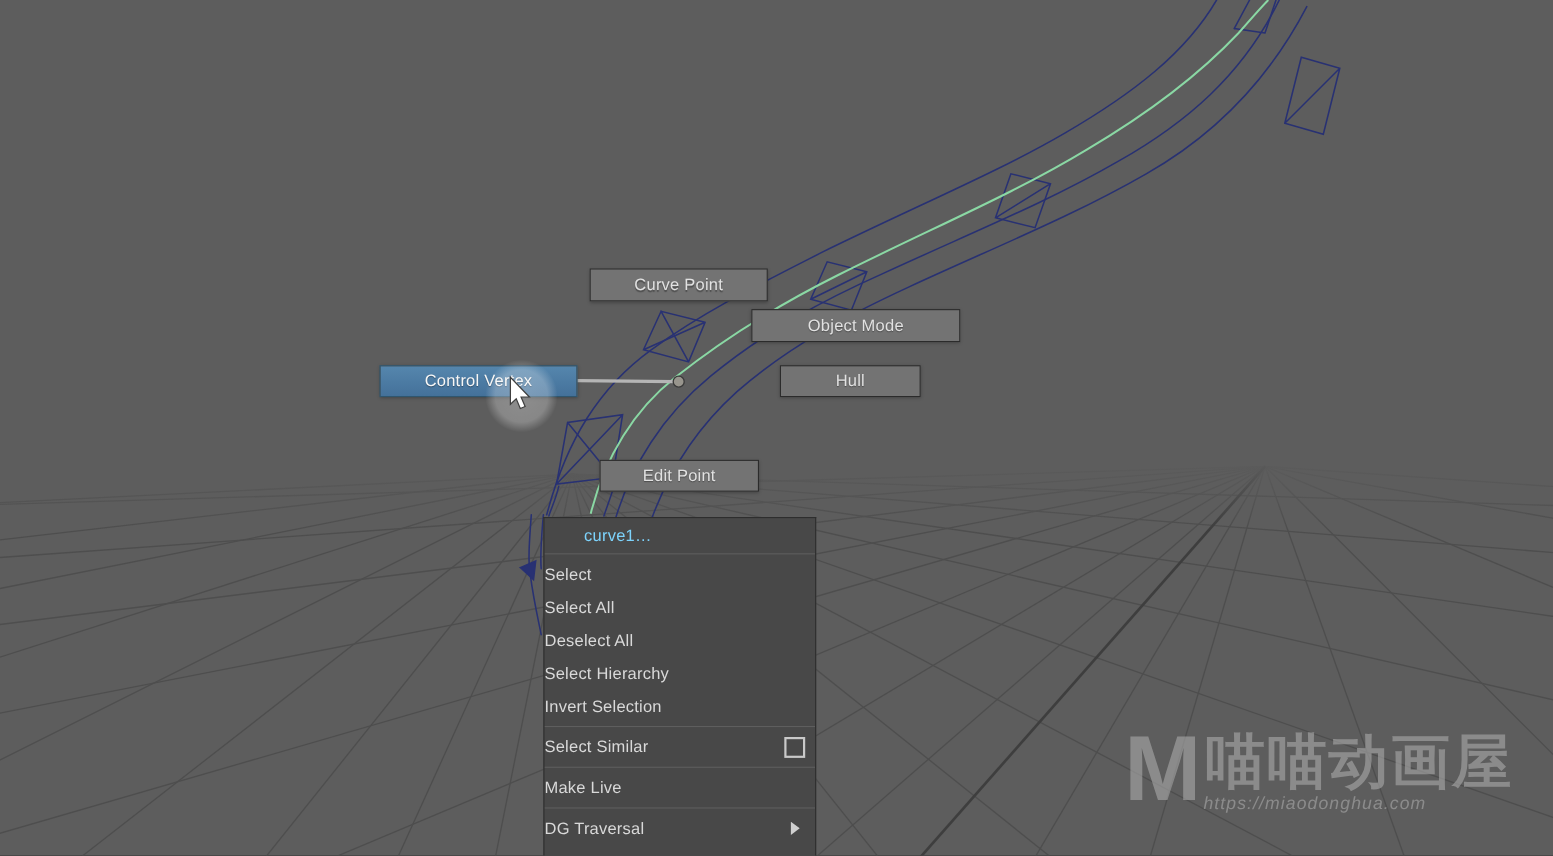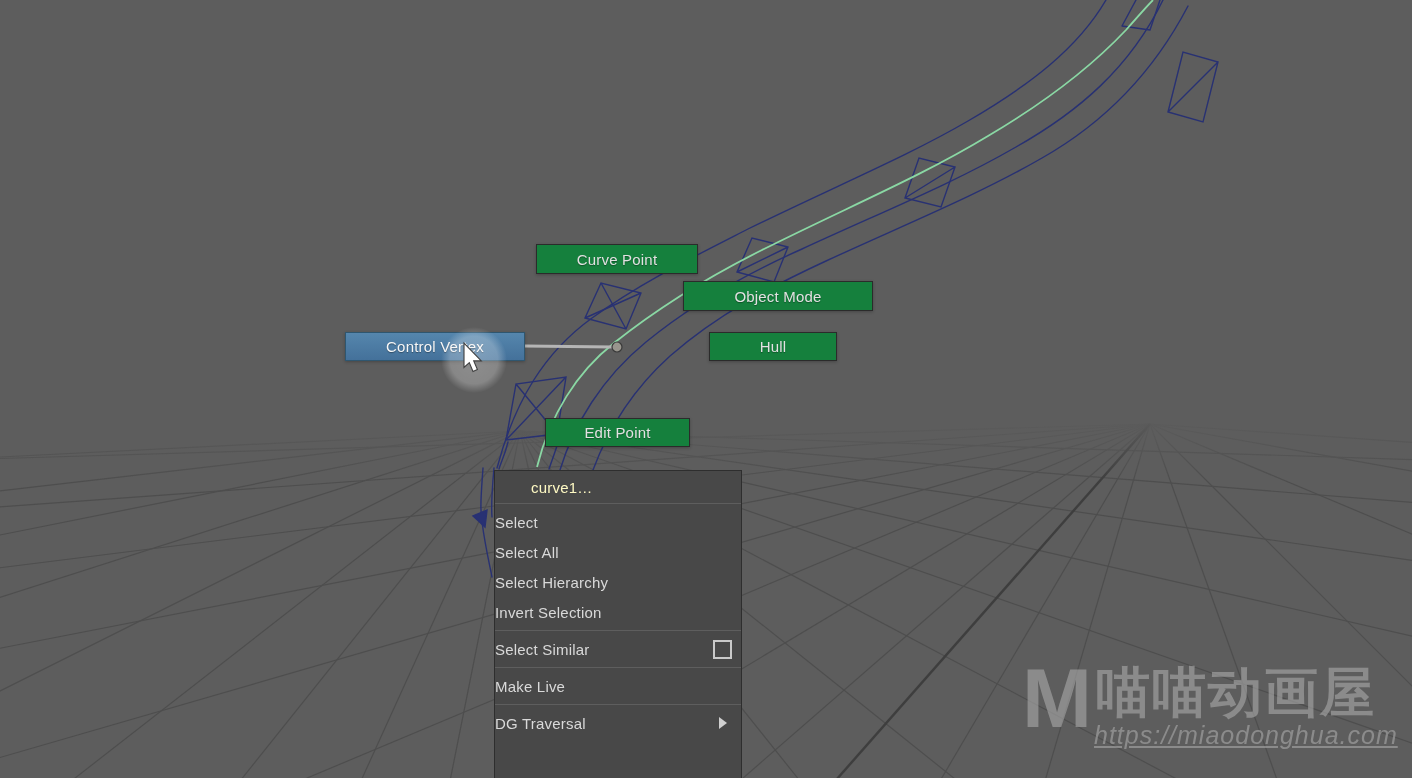--- a/index.html
+++ b/index.html
@@ -7,21 +7,21 @@
     position:relative;width:1412px;height:778px;overflow:hidden;
     background:#5d5d5d;
     font-family:"Liberation Sans","DejaVu Sans",sans-serif;
     -webkit-font-smoothing:antialiased;
   }
   #scene{position:absolute;left:0;top:0;width:1412px;height:778px;}
 
   
   .mm-box{
     position:absolute;box-sizing:border-box;
-    background:#15803d;border:1px solid #2b2b2b;
+    background:#737373;border:1px solid #2b2b2b;
     color:#e2e2e2;font-size:15px;letter-spacing:.2px;
     display:flex;align-items:center;justify-content:center;
     text-shadow:0 1px 1px rgba(0,0,0,.35);
     box-shadow:0 1px 3px rgba(0,0,0,.25);
     cursor:default;white-space:nowrap;
   }
   .mm-box.active{
     background:linear-gradient(#5586ad,#44719a);
     border:1px solid #2f566f;color:#f7f7f7;
   }
@@ -33,21 +33,21 @@
 
   
   #ctx-menu{
     position:absolute;left:494px;top:470px;width:248px;height:308px;
     background:#484848;border:1px solid #2e2e2e;border-bottom:none;
     box-sizing:border-box;overflow:hidden;
     color:#d9d9d9;font-size:15px;letter-spacing:.2px;
   }
   .ctx-header{
     height:32px;display:flex;align-items:center;
-    padding-left:36px;color:#fef9c3;
+    padding-left:36px;color:#7dd3fc;
   }
   .ctx-sep{height:1px;background:#5e5e5e;margin:0;}
   .ctx-group{padding:3px 0;}
   .ctx-item{
     position:relative;height:30px;display:flex;align-items:center;
     cursor:default;
   }
   .ctx-item .checkbox{
     position:absolute;right:9px;top:50%;margin-top:-9px;
     width:15px;height:15px;border:2px solid #c9c9c9;background:transparent;
@@ -61,22 +61,22 @@
 
   
   #watermark{
     position:absolute;left:1022px;top:660px;width:390px;
     color:#a8a8a8;opacity:.62;pointer-events:none;line-height:1;
   }
   #wm-row1{display:flex;align-items:flex-start;}
   #wm-logo{font-size:84px;font-weight:bold;line-height:.92;letter-spacing:-2px;}
   #wm-brand{font-size:54px;font-weight:bold;margin-left:6px;margin-top:6px;
     font-family:"DejaVu Sans","Liberation Sans",sans-serif;letter-spacing:2px;}
-  #wm-url{font-size:25px;font-style:italic;margin-top:-14px;margin-left:72px;
-    letter-spacing:1px;white-space:nowrap;text-decoration:underline;}
+  #wm-url{font-size:16px;font-style:italic;margin-top:-14px;margin-left:72px;
+    letter-spacing:1px;white-space:nowrap;}
 </style>
 </head>
 <body>
 
 <div id="stage">
 
   <svg id="scene" viewBox="0 0 1412 778">
     <defs>
       <linearGradient id="horizonFade" x1="0" y1="415" x2="0" y2="482" gradientUnits="userSpaceOnUse">
         <stop offset="0" stop-color="#5d5d5d" stop-opacity="1"></stop>
@@ -168,20 +168,21 @@
   <div class="mm-box" id="box-hull">Hull</div>
   <div class="mm-box active" id="box-control-vertex">Control Vertex</div>
   <div class="mm-box" id="box-edit-point">Edit Point</div>
 
   <div id="ctx-menu">
     <div class="ctx-header">curve1…</div>
     <div class="ctx-sep"></div>
     <div class="ctx-group">
       <div class="ctx-item">Select</div>
       <div class="ctx-item">Select All</div>
+      <div class="ctx-item">Deselect All</div>
       <div class="ctx-item">Select Hierarchy</div>
       <div class="ctx-item">Invert Selection</div>
     </div>
     <div class="ctx-sep"></div>
     <div class="ctx-group">
       <div class="ctx-item">
         <span>Select Similar</span>
         <span class="checkbox"></span>
       </div>
     </div>

